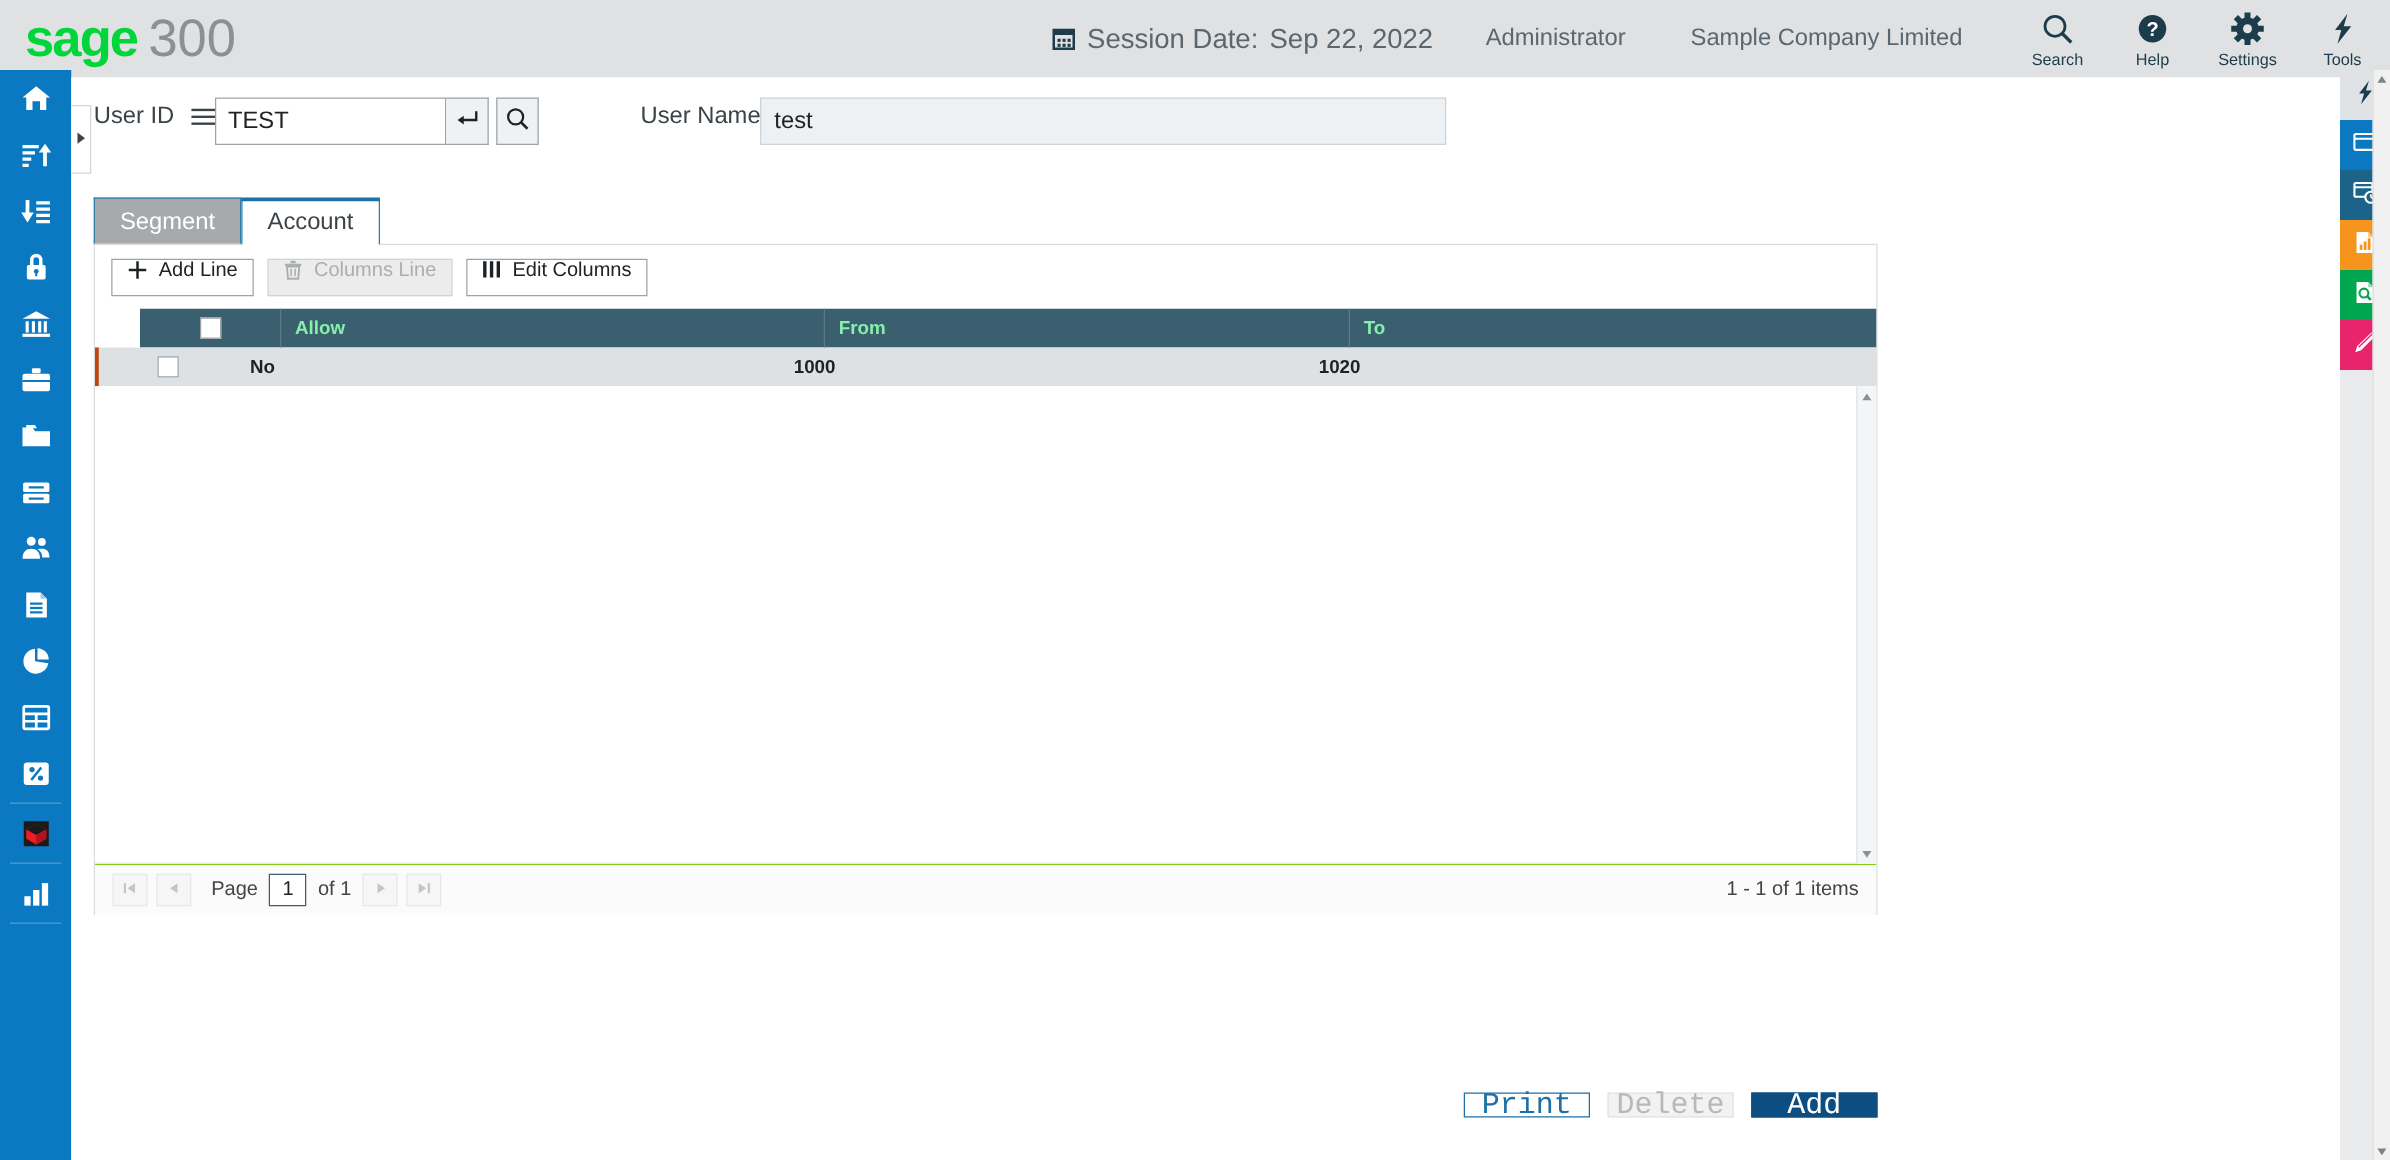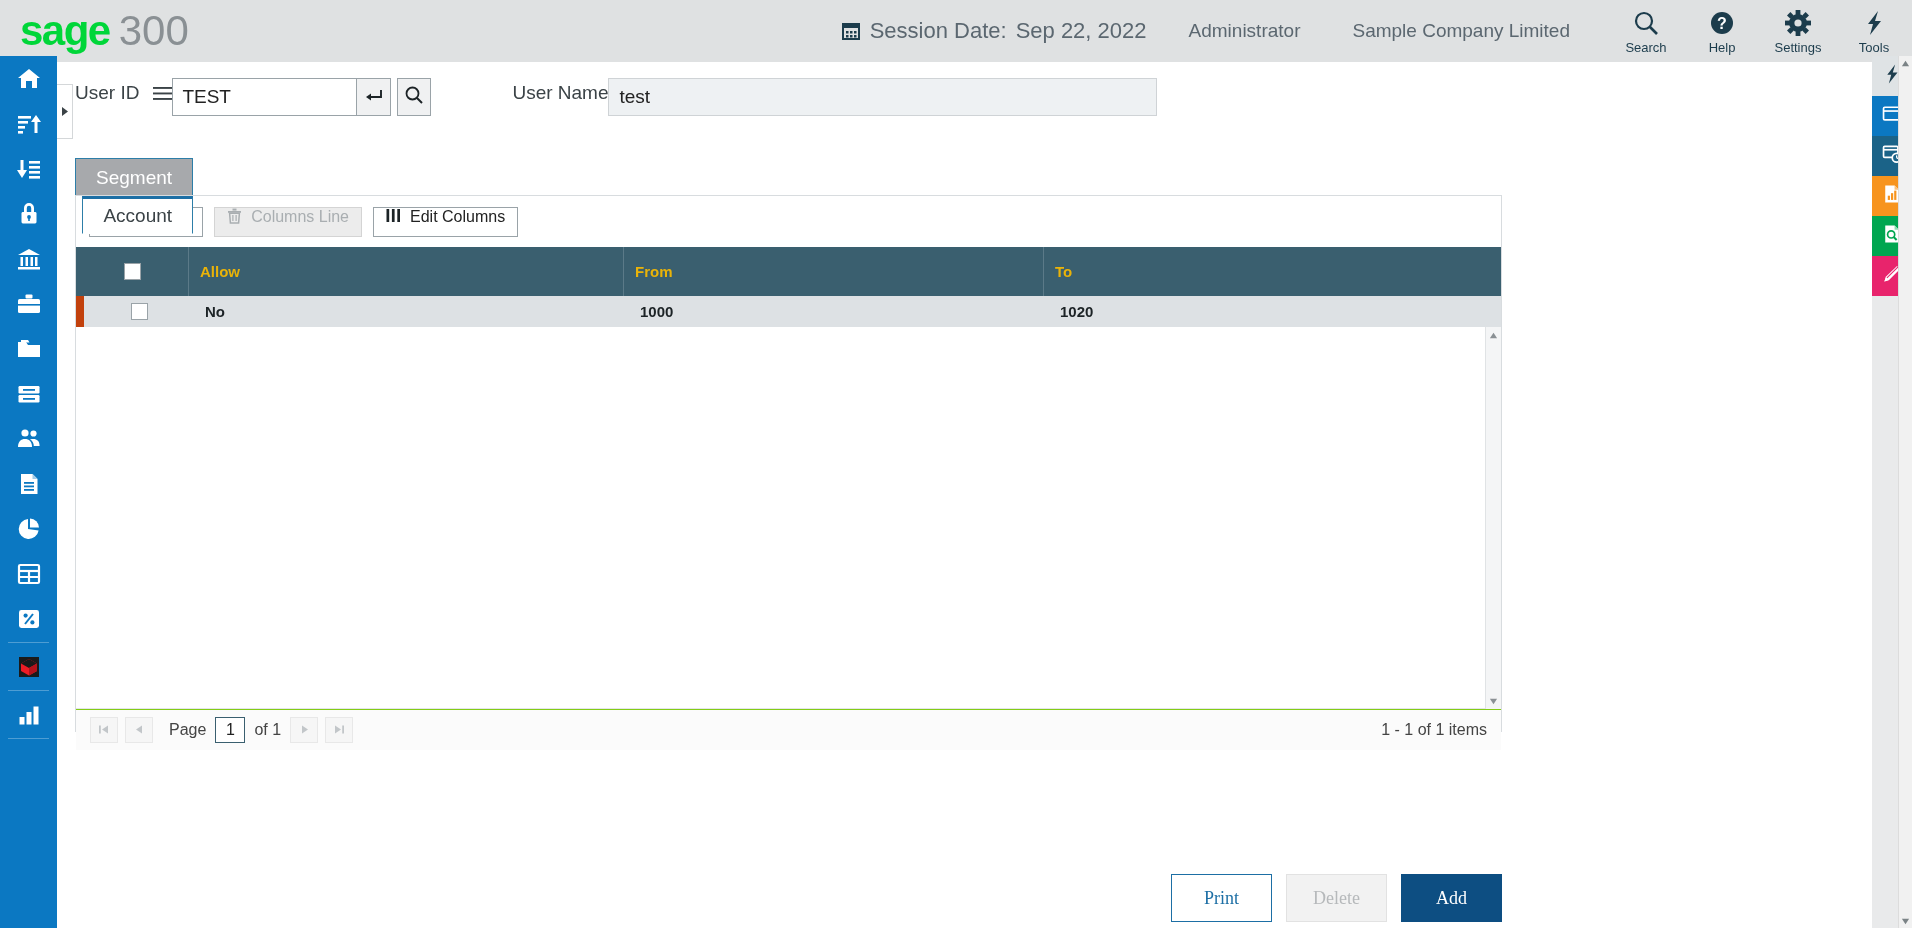--- a/index.html
+++ b/index.html
@@ -127,21 +127,21 @@
   .mini-btn.spaced { border-left: 1px solid #9aa3a8; margin-left: 6px; }
   .username-input {
     width: 549px; height: 38px;
     border: 1px solid #cfd3d6; background: #eef1f3;
     font-size: 19px; color: #222; padding: 0 10px;
     font-family: "Liberation Sans", sans-serif;
   }
   .username-group { margin-left: 81px; }
 
   
-  .tabs { position: absolute; left: 18px; top: 96px; display: flex; align-items: flex-end; flex-direction: column; }
+  .tabs { position: absolute; left: 18px; top: 96px; display: flex; align-items: flex-end; }
   .tab {
     height: 38px; padding: 0 20px;
     display: flex; align-items: center; justify-content: center;
     font-size: 19px; cursor: pointer;
   }
   .tab.inactive {
     background: #a7a9ac; color: #ffffff;
     border: 1px solid #2d7ea8; border-bottom: none;
   }
   .tab.active {
@@ -168,36 +168,36 @@
     font-size: 16px; color: #222; cursor: pointer;
     font-family: "Liberation Sans", sans-serif;
   }
   .tb-btn.disabled {
     background: #ececec; border-color: #d4d4d4; color: #a9aeb1; cursor: default;
   }
 
   
   .grid-wrap { position: relative; }
   .grid-head {
-    display: flex; height: 49px; background: #3a5f6f; color: #eab308;
+    display: flex; height: 31px; background: #3a5f6f; color: #86efac; margin-left: 36px;
   }
   .gh-cell {
     display: flex; align-items: center;
     font-size: 15px; font-weight: bold;
     border-right: 1px solid #5b7a88;
     padding-left: 11px;
   }
   .gh-cell.c0 { width: 113px; justify-content: center; padding-left: 0; }
   .gh-cell.c1 { width: 435px; }
   .gh-cell.c2 { width: 420px; }
   .gh-cell.c3 { flex: 1; border-right: none; }
   .grid-row {
     display: flex; height: 31px;
     background: #dde1e4; color: #1c2326;
-    border-left: 8px solid #c2410c;
+    border-left: 3px solid #c2410c;
   }
   .gr-cell {
     display: flex; align-items: center;
     font-size: 15px; font-weight: bold; padding-left: 11px;
   }
   .gr-cell.c0 { width: 110px; justify-content: center; padding-left: 0; }
   .gr-cell.c1 { width: 435px; }
   .gr-cell.c2 { width: 420px; }
   .gr-cell.c3 { flex: 1; }
   .chk {
@@ -236,24 +236,24 @@
     font-size: 16px; color: #222; font-family: "Liberation Sans", sans-serif;
   }
   .pg-count { margin-left: auto; font-size: 16px; color: #444; }
 
   
   .bottom-bar {
     position: absolute; left: 18px; top: 812px; width: 1427px;
     display: flex; justify-content: flex-end; gap: 14px;
   }
   .act-btn {
-    width: 101px; height: 48px;
+    width: 101px; height: 20px;
     display: flex; align-items: center; justify-content: center;
-    font-size: 18px; cursor: pointer;
-    font-family: Liberation Serif, serif;
+    font-size: 24px; cursor: pointer;
+    font-family: Liberation Mono, monospace;
   }
   .act-btn.outline { border: 1px solid #1d6fa5; background: #ffffff; color: #1d6fa5; }
   .act-btn.disabled { border: 1px solid #e2e2e2; background: #f2f2f2; color: #b6b9bb; cursor: default; }
   .act-btn.primary { border: 1px solid #0d4e82; background: #0d4e82; color: #ffffff; }
 </style>
 </head>
 <body>
 
 <div class="topbar">
   <div class="logo-wrap">

